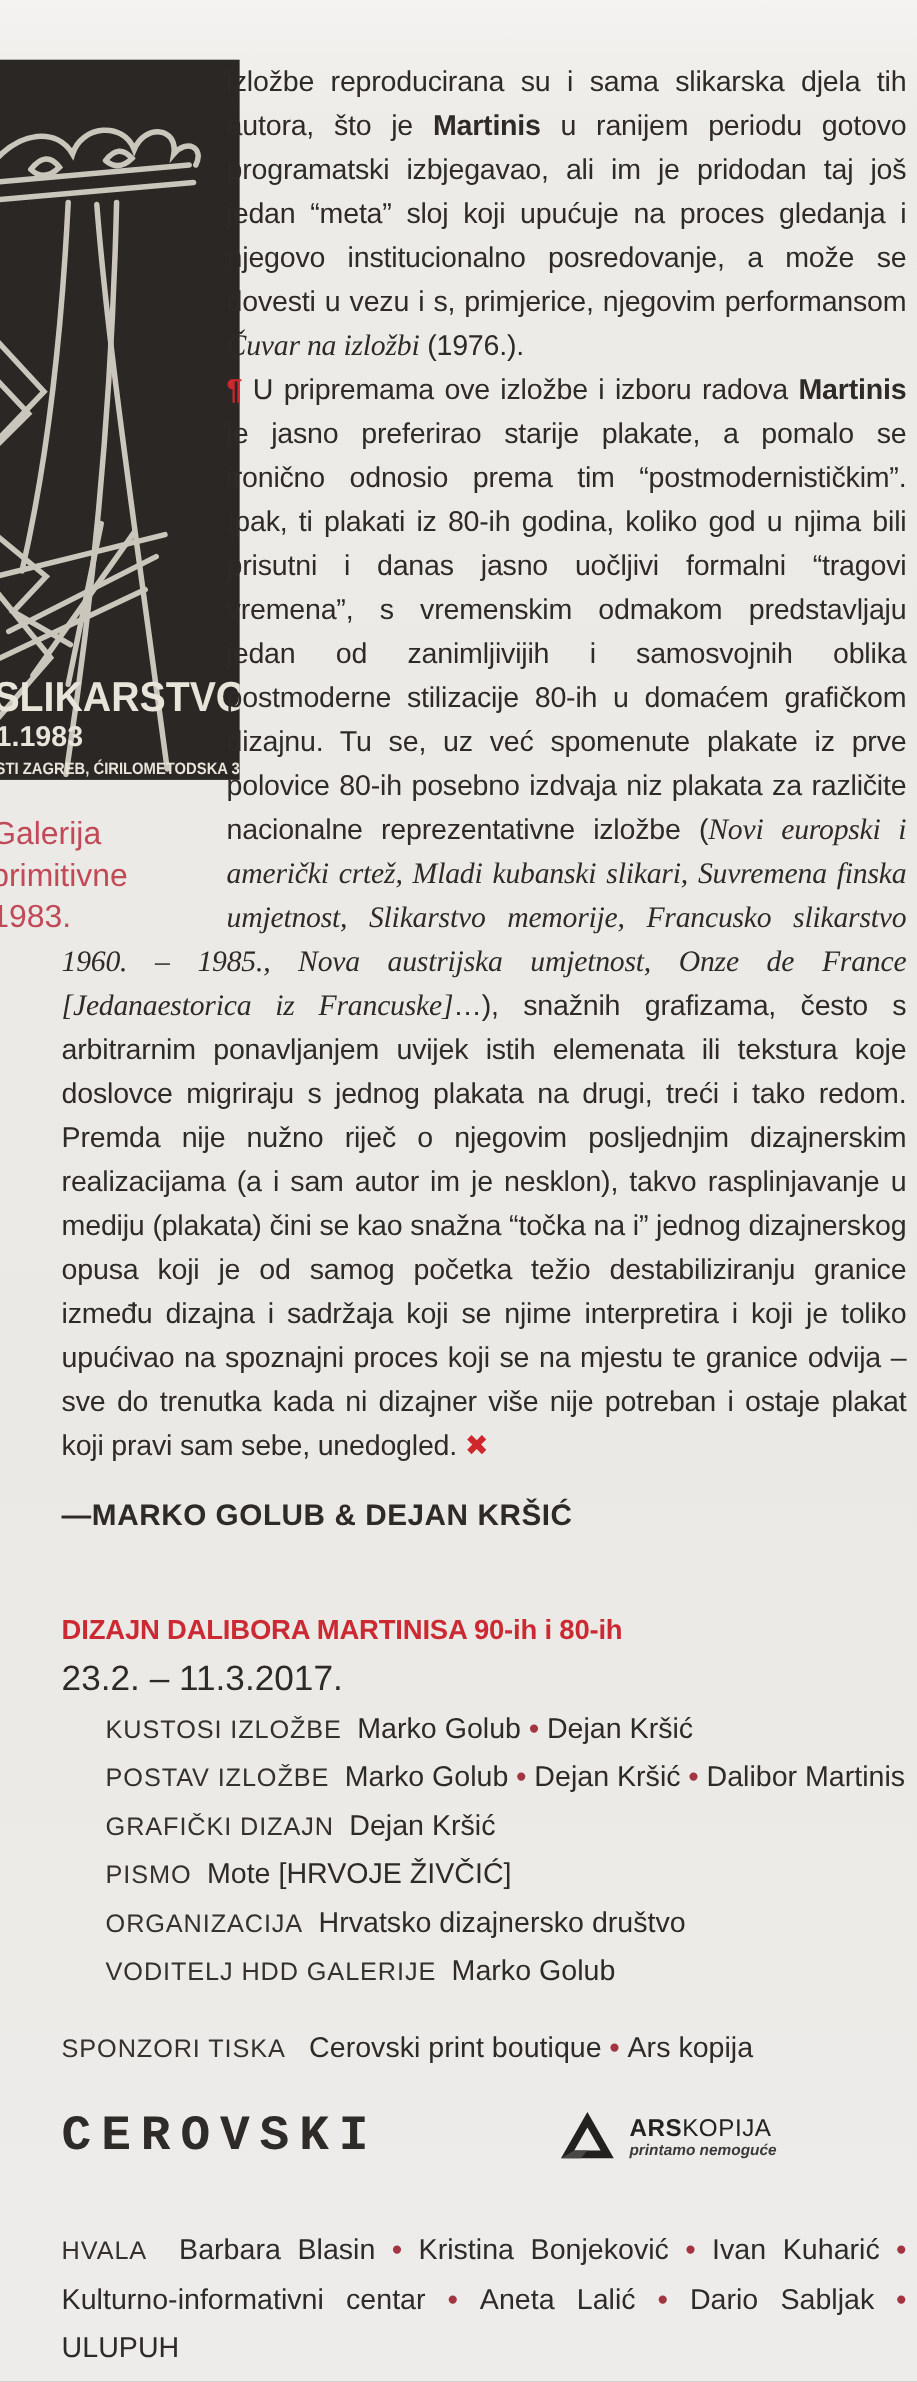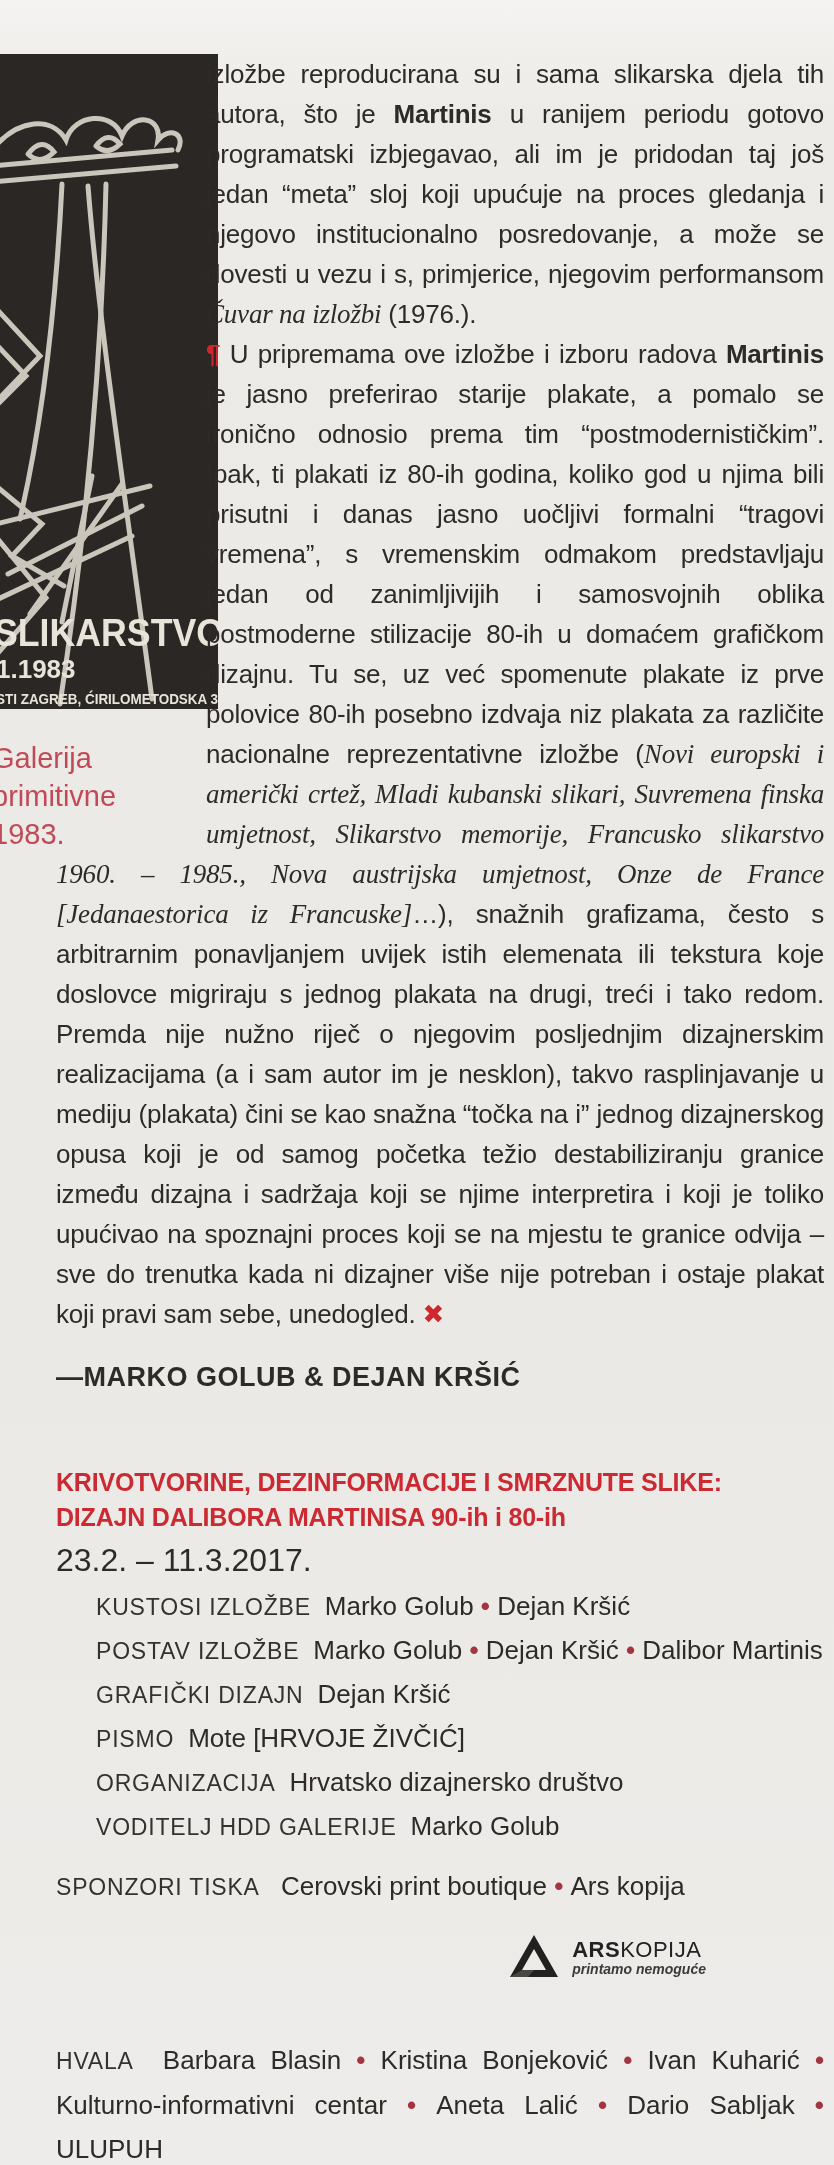--- a/index.html
+++ b/index.html
@@ -20,21 +20,21 @@
   .run-red-bold{color:#d0262e;font-weight:bold;}
   .author{clear:none;margin-top:28px;font-size:27px;font-weight:bold;letter-spacing:0.5px;}
   
   .exh{margin-top:72px;}
   .exh-title{color:#cc2a33;font-weight:bold;font-size:25px;line-height:35px;letter-spacing:-0.2px;}
   .exh-dates{margin-top:6px;font-size:32px;line-height:38px;}
   .credits{margin-top:6px;margin-left:40px;}
   .credit-row{font-size:26px;line-height:43px;white-space:nowrap;}
   .credit-label{font-size:23px;letter-spacing:0.8px;color:#35322e;margin-right:14px;}
   .sep-dot{color:#a23540;font-weight:bold;}
-  .sponsors-row{margin-top:22px;font-size:26px;line-height:30px;}
+  .sponsors-row{margin-top:22px;font-size:26px;line-height:50px;}
   
   .print-logos{margin-top:16px;display:flex;align-items:center;height:78px;}
   .cerovski{font-size:45px;font-weight:bold;letter-spacing:9px;color:#2e2b28;
     font-family:"Liberation Mono","DejaVu Sans Mono",monospace;}
   .ars{margin-left:auto;margin-right:118px;display:flex;align-items:center;}
   .ars-text{margin-left:12px;}
   .ars-name{font-size:22px;letter-spacing:0.5px;color:#222;}
   .ars-name .b{font-weight:bold;}
   .ars-tag{font-size:14px;font-style:italic;color:#3a3a3a;margin-top:-2px;font-weight:bold;}
   
@@ -84,40 +84,40 @@
         <div>1983.</div>
       </div>
     </div>
 
     <p class="body-para"><span>izložbe reproducirana su i sama slikarska djela tih autora, što je </span><span class="run-bold">Martinis</span><span> u ranijem periodu gotovo programatski izbjegavao, ali im je pridodan taj još jedan “meta” sloj koji upućuje na proces gledanja i njegovo institucionalno posredovanje, a može se dovesti u vezu i s, primjerice, njegovim performansom </span><span class="run-italic">Čuvar na izložbi</span><span> (1976.).</span></p>
     <p class="body-para"><span class="run-red-bold">¶ </span><span>U pripremama ove izložbe i izboru radova </span><span class="run-bold">Martinis</span><span> je jasno preferirao starije plakate, a pomalo se ironično odnosio prema tim “postmodernističkim”. Ipak, ti plakati iz 80-ih godina, koliko god u njima bili prisutni i danas jasno uočljivi formalni “tragovi vremena”, s vremenskim odmakom predstavljaju jedan od zanimljivijih i samosvojnih oblika postmoderne stilizacije 80-ih u domaćem grafičkom dizajnu. Tu se, uz već spomenute plakate iz prve polovice 80-ih posebno izdvaja niz plakata za različite nacionalne reprezentativne izložbe (</span><span class="run-italic">Novi europski i američki crtež, Mladi kubanski slikari, Suvremena finska umjetnost, Slikarstvo memorije, Francusko slikarstvo 1960. – 1985., Nova austrijska umjetnost, Onze de France [Jedanaestorica iz Francuske]</span><span>…), snažnih grafizama, često s arbitrarnim ponavljanjem uvijek istih elemenata ili tekstura koje doslovce migriraju s jednog plakata na drugi, treći i tako redom. Premda nije nužno riječ o njegovim posljednjim dizajnerskim realizacijama (a i sam autor im je nesklon), takvo rasplinjavanje u mediju (plakata) čini se kao snažna “točka na i” jednog dizajnerskog opusa koji je od samog početka težio destabiliziranju granice između dizajna i sadržaja koji se njime interpretira i koji je toliko upućivao na spoznajni proces koji se na mjestu te granice odvija – sve do trenutka kada ni dizajner više nije potreban i ostaje plakat koji pravi sam sebe, unedogled. </span><span class="run-red-bold">✖</span></p>
     <div class="author">—MARKO GOLUB &amp; DEJAN KRŠIĆ</div>
 
     <div class="exh">
       <div class="exh-title">
-        <div>KRIVOTVORINE, DEZINFORMACIJE I SMRZNUTE SLIKE:</div>
         <div>DIZAJN DALIBORA MARTINISA 90-ih i 80-ih</div>
       </div>
       <div class="exh-dates">23.2. – 11.3.2017.</div>
 
       <div class="credits">
           <div class="credit-row"><span class="credit-label">KUSTOSI IZLOŽBE</span><span>Marko Golub</span><span class="sep-dot"> • </span><span>Dejan Kršić</span></div>
           <div class="credit-row"><span class="credit-label">POSTAV IZLOŽBE</span><span>Marko Golub</span><span class="sep-dot"> • </span><span>Dejan Kršić</span><span class="sep-dot"> • </span><span>Dalibor Martinis</span></div>
           <div class="credit-row"><span class="credit-label">GRAFIČKI DIZAJN</span><span>Dejan Kršić</span></div>
           <div class="credit-row"><span class="credit-label">PISMO</span><span>Mote [HRVOJE ŽIVČIĆ]</span></div>
           <div class="credit-row"><span class="credit-label">ORGANIZACIJA</span><span>Hrvatsko dizajnersko društvo</span></div>
           <div class="credit-row"><span class="credit-label">VODITELJ HDD GALERIJE</span><span>Marko Golub</span></div>
         </div>
 
       <div class="sponsors-row">
         <span class="credit-label">SPONZORI TISKA</span>
         <span><span>Cerovski print boutique</span><span class="sep-dot"> • </span><span>Ars kopija</span></span>
       </div>
 
       <div class="print-logos">
+        <div class="cerovski">CEROVSKI</div>
         <div class="ars">
           <svg width="52" height="48" viewBox="0 0 52 48">
             <path d="M26,2 L50,44 L2,44 Z M26,16 L38,37 L14,37 Z" fill="#23211f" fill-rule="evenodd"></path>
             <path d="M2,44 L14,37 L26,37 L20,44 Z" fill="#4a4845"></path>
           </svg>
           <div class="ars-text">
             <div class="ars-name">
               <span class="b">ARS</span><span>KOPIJA</span>
             </div>
             <div class="ars-tag">printamo nemoguće</div>

